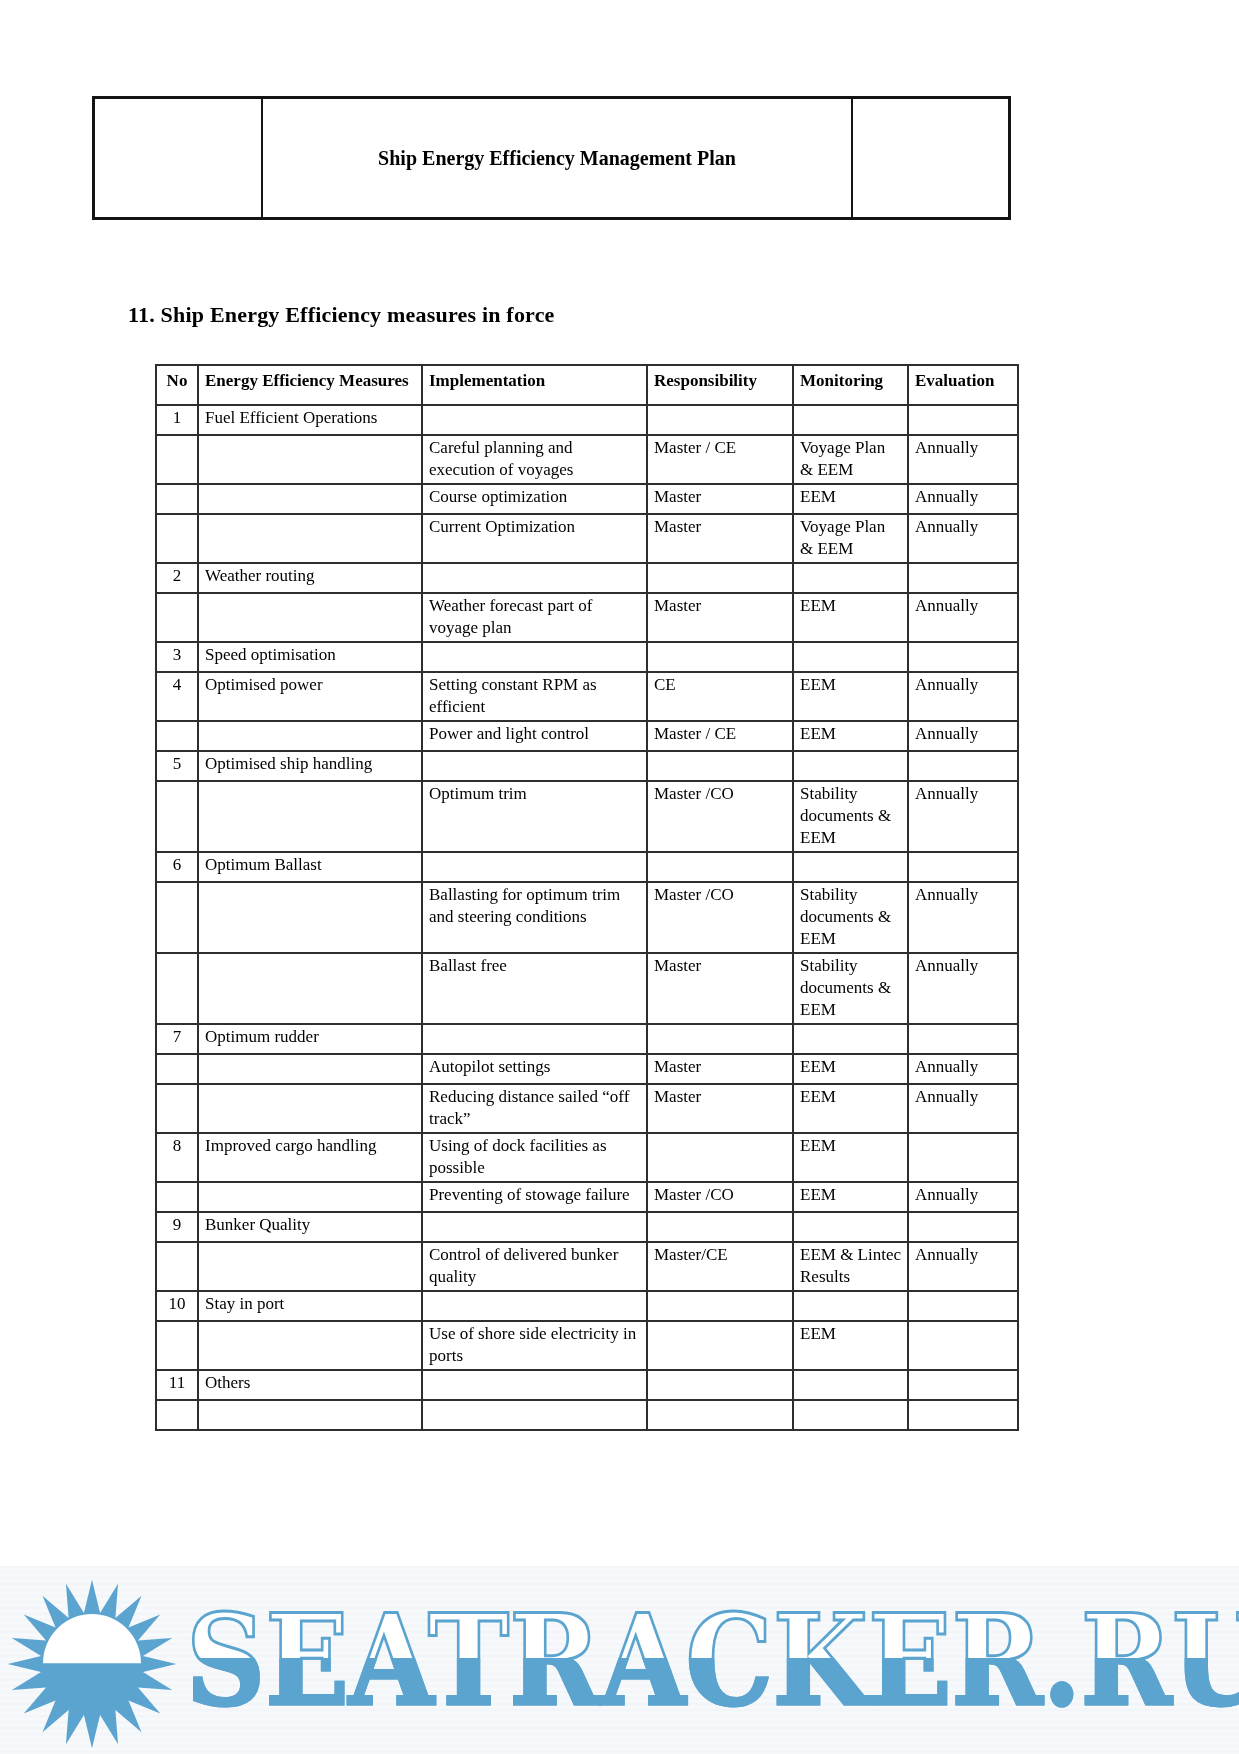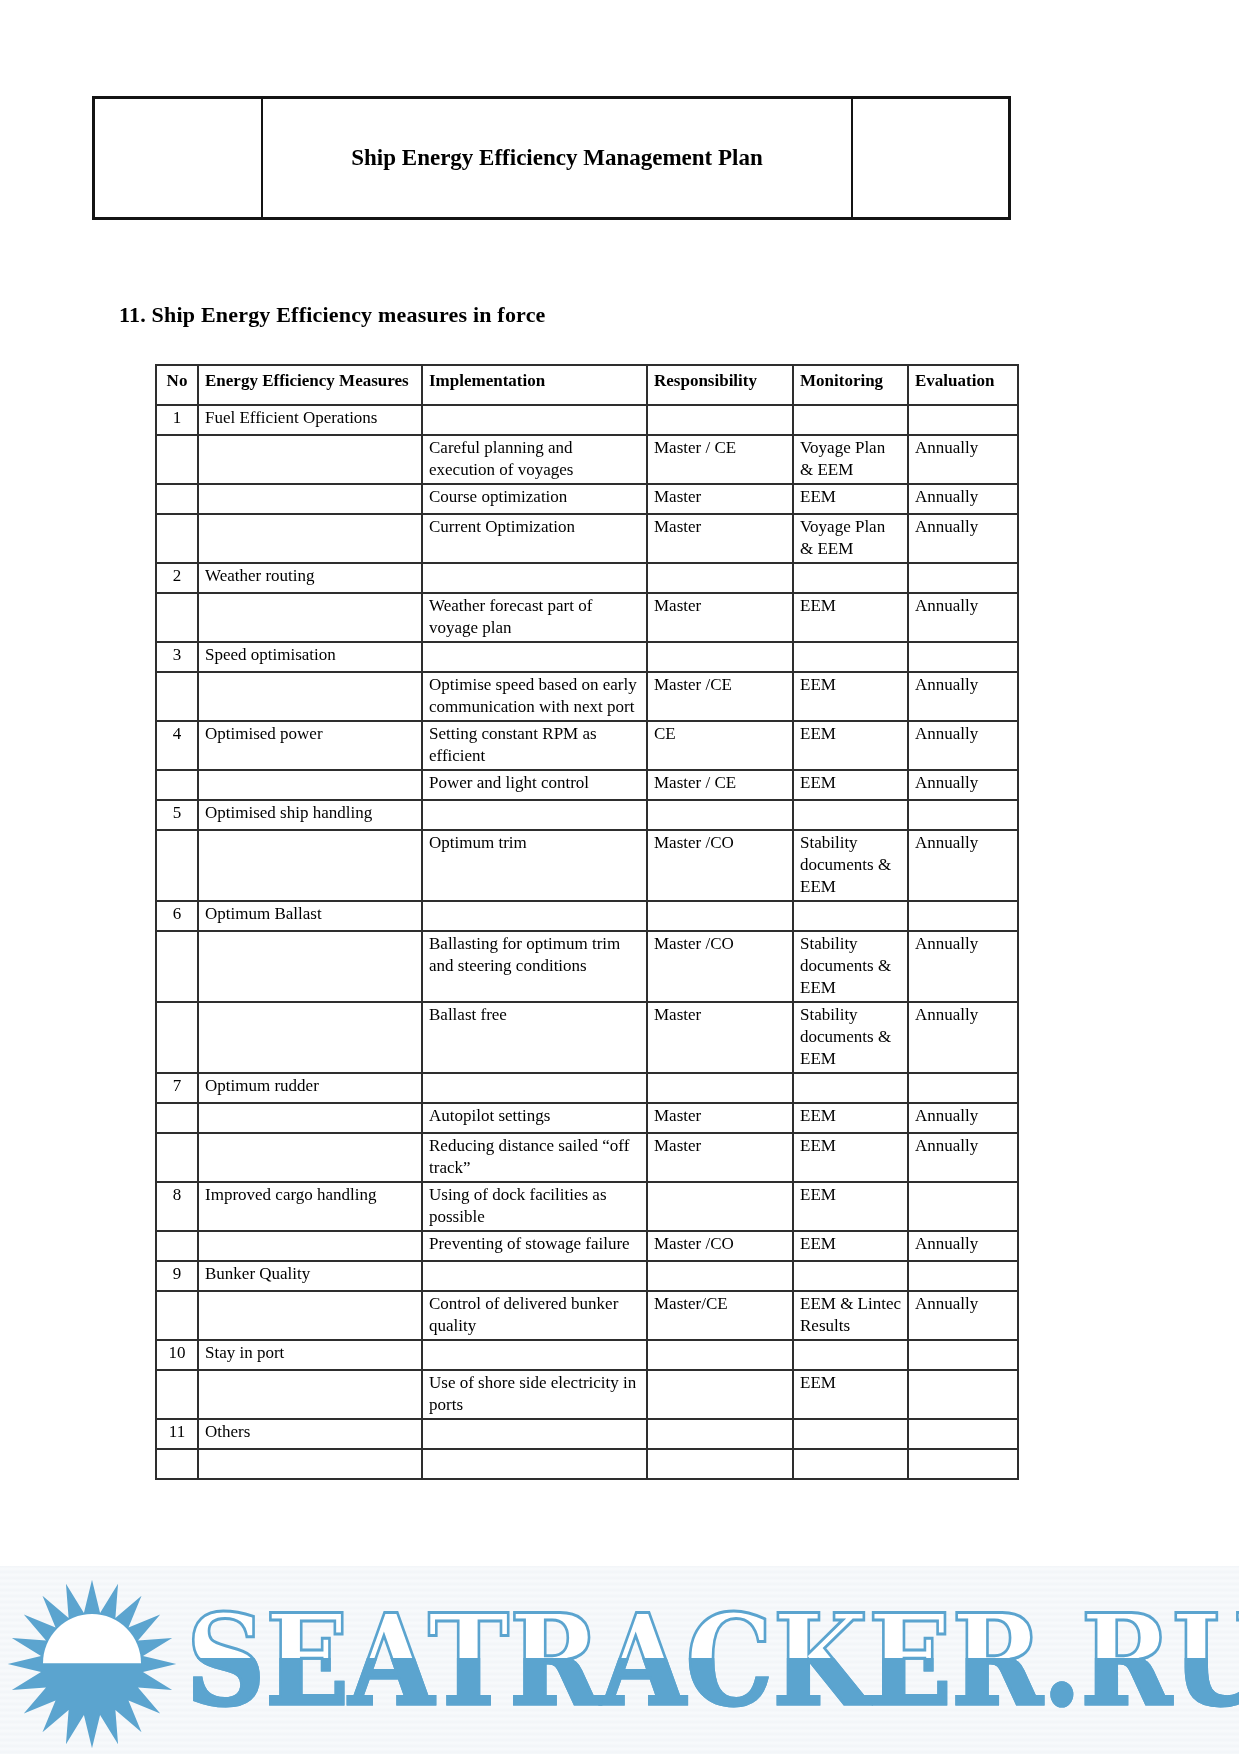--- a/index.html
+++ b/index.html
@@ -10,26 +10,26 @@
   }
 
   
   .header-box {
     position:absolute; left:92px; top:96px; width:919px; height:124px;
     border:3px solid #141414; display:flex; box-sizing:border-box; background:#fff;
   }
   .header-box .cell { box-sizing:border-box; }
   .header-box .cell.left  { width:168px; border-right:2px solid #141414; }
   .header-box .cell.center{ flex:1; display:flex; align-items:center; justify-content:center;
-                            font-weight:bold; font-size:23px; border-right:2px solid #141414; }
+                            font-weight:bold; font-size:20px; border-right:2px solid #141414; }
   .header-box .cell.right { width:155px; }
 
   
   .section-heading {
-    position:absolute; left:119px; top:302px;
+    position:absolute; left:128px; top:302px;
     font-size:22px; font-weight:bold; letter-spacing:0.2px;
   }
 
   
   table.main {
     position:absolute; left:155px; top:364px; width:862px;
     border-collapse:collapse; table-layout:fixed;
     font-size:17px; line-height:22px;
   }
   table.main th, table.main td {
@@ -144,28 +144,20 @@
         </tr>
         <tr>
           <td>3</td>
           <td>Speed optimisation</td>
           <td></td>
           <td></td>
           <td></td>
           <td></td>
         </tr>
         <tr>
-          <td></td>
-          <td></td>
-          <td>Optimise speed based on early communication with next port</td>
-          <td>Master /CE</td>
-          <td>EEM</td>
-          <td>Annually</td>
-        </tr>
-        <tr>
           <td>4</td>
           <td>Optimised power</td>
           <td>Setting constant RPM as efficient</td>
           <td>CE</td>
           <td>EEM</td>
           <td>Annually</td>
         </tr>
         <tr>
           <td></td>
           <td></td>

